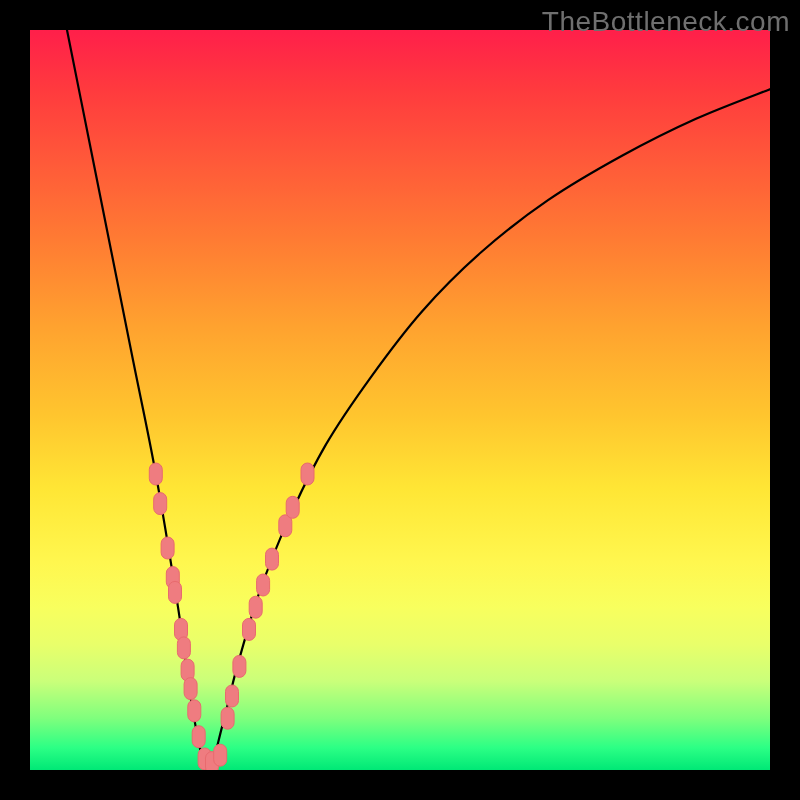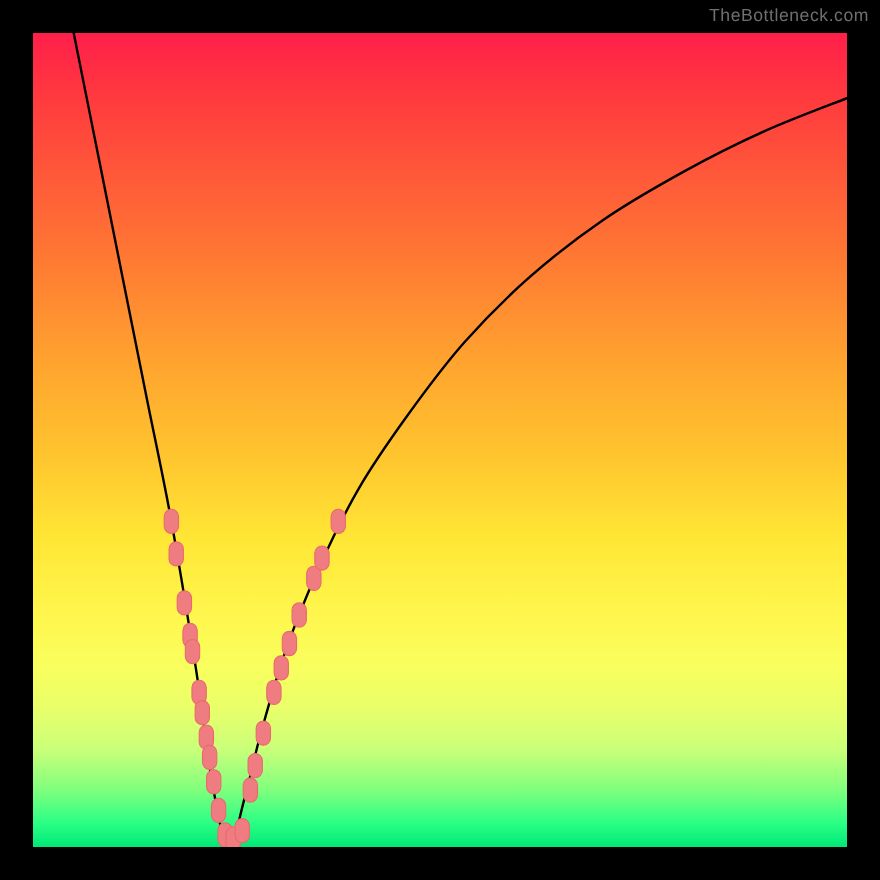--- a/index.html
+++ b/index.html
@@ -42,21 +42,21 @@
       #7fff7d 93%,
       #2cff85 97%,
       #00e876 100%
     );
   }
   .watermark {
     position: absolute;
     top: 6px;
     right: 10px;
     color: #6f6f6f;
-    font-size: 16px;
+    font-size: 28px;
     font-weight: 400;
     letter-spacing: 0.5px;
     user-select: none;
   }
   svg.curve {
     position: absolute;
     left: 0;
     top: 0;
     width: 740px;
     height: 740px;

